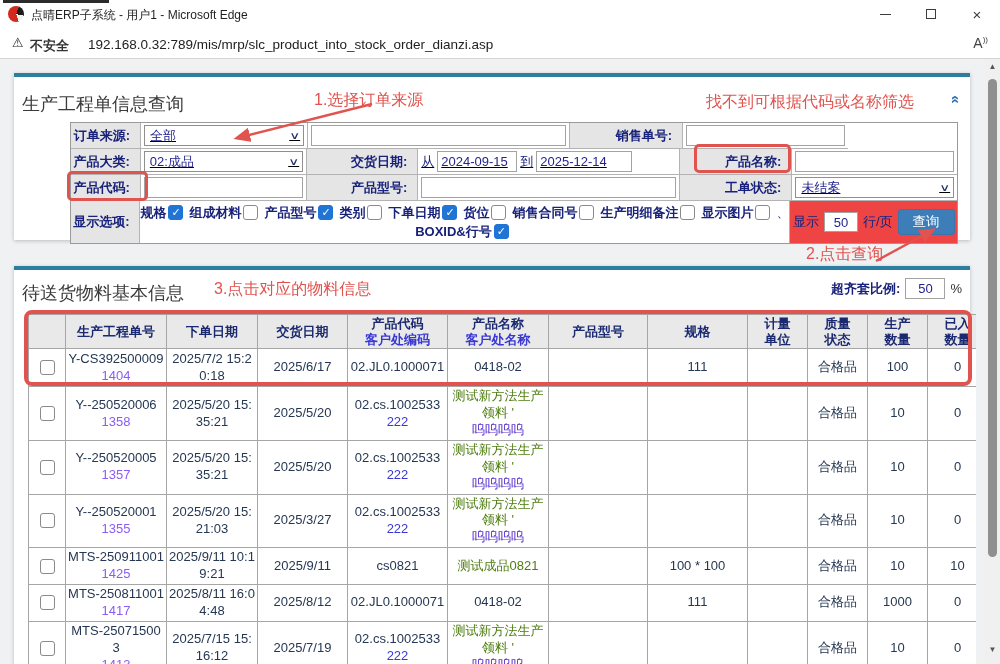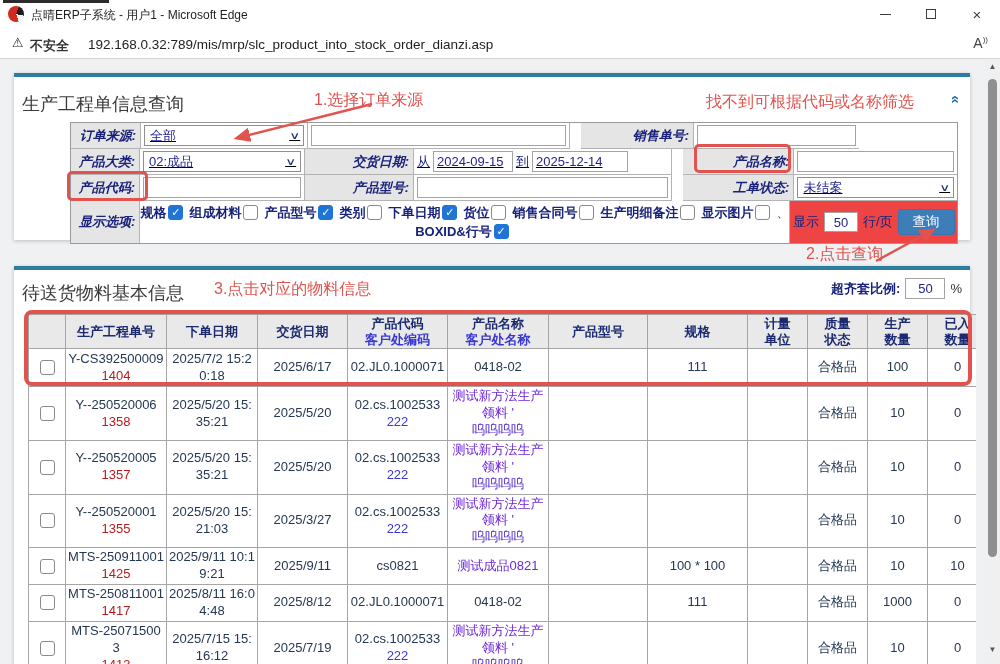--- a/index.html
+++ b/index.html
@@ -37,24 +37,24 @@
   .collapse { position:absolute; right:10px; top:14px; color:#2b6cb0; font-size:15px; font-weight:700;
               transform:rotate(90deg); }
 
   
   .form-grid { position:absolute; left:56px; top:45px; width:888px; border:1px solid #9a9a9a; background:#fff; }
   .frow { display:flex; }
   .fcell { border-right:1px solid #b3b3b3; border-bottom:1px solid #b3b3b3; height:26px;
            display:flex; align-items:center; }
   .frow:last-child .fcell { border-bottom:none; }
   .fcell:last-child { border-right:none; }
-  .lab { background:#e5e5e5; justify-content:flex-end; padding-right:4px;
-         font-size:13px; font-weight:700; color:#18227a;font-style:italic; }
+  .lab { background:#e5e5e5; justify-content:flex-end; padding-right:10px;
+         font-size:13px; font-weight:700; color:#18227a; }
   .fld { background:#fff; padding:0 3px;text-decoration:underline; }
-  .w70{width:70px;} .w167{width:167px;} .w111{width:111px;} .w262{width:262px;} .w113{width:113px;margin-left:11px;} .w165{width:165px;}
+  .w70{width:70px;} .w167{width:167px;} .w111{width:111px;} .w262{width:262px;} .w113{width:113px;} .w165{width:165px;}
   .h42 { height:42px; }
   .txt { width:100%; height:21px; border:1px solid #a3a3a3; font-size:13px; color:#23238e; padding:0 3px; background:#fff; }
   .sel { width:100%; height:21px; border:1px solid #8f8f8f; background:#fff; display:flex;
          align-items:center; justify-content:space-between; padding:0 5px; font-size:13px; color:#23238e; }
   .chev { font-size:10px; color:#1d2f6b; transform:scaleX(1.5); }
   .datewrap { display:flex; align-items:center; gap:3px; width:100%; font-size:13px; color:#18227a; }
   .dt1 { width:80px; } .dt2 { width:96px; }
   .dt1,.dt2 { height:21px; border:1px solid #a3a3a3; font-size:13px; color:#23238e; padding:0 3px; }
 
   .opts-cell { width:650px; background:#fff; padding:1px 5px; font-size:13px; display:flex;
@@ -84,24 +84,24 @@
   .ratio-input { width:40px; height:21px; border:1px solid #a3a3a3; text-align:center; font-size:13px; color:#23238e; }
   .ratio-unit { color:#333; }
 
   .tbl-wrap { position:absolute; left:14px; top:44px; width:948px; overflow:hidden; }
   table { border-collapse:collapse; table-layout:fixed; width:959px; background:#fff; }
   th,td { border:1px solid #a6a6a6; text-align:center; vertical-align:middle; padding:1px 2px;
           word-break:break-all; }
   th { background:#e9e9e9; font-size:13px; font-weight:700; color:#1b2a70; line-height:1.2; }
   td { font-size:13px; color:#253752; line-height:1.3; }
   .h2 { color:#3938d2; }
-  .green { color:#b91c1c; }
+  .green { color:#8b5cf6; }
   .blue { color:#3938d2; }
   .purple { color:#5b35cc; }
-  .teal { color:#6d28d9; }
+  .teal { color:#4d7c0f; }
   .rcb { width:15px; height:15px; border:1px solid #8a8a8a; border-radius:3px; background:#fff; margin:0 auto; }
   tr.r1{height:38px;padding-left:20px;} tr.r2,tr.r3,tr.r4,tr.r7,tr.r8{height:48px;} tr.r5,tr.r6{height:32px;} tr.rh{height:33px;}
 
   
   .vscroll { position:absolute; right:0; top:0; width:15px; height:605px; background:#f0f0f0; z-index:10; }
   .vs-up { position:absolute; top:3px; left:0; width:15px; text-align:center; font-size:8px; color:#555; }
   .vs-thumb { position:absolute; top:20px; left:3px; width:9px; height:478px; background:#8f8f8f; border-radius:5px; }
   .vs-down { position:absolute; top:586px; left:0; width:15px; text-align:center; font-size:8px; color:#555; }
 </style>
 </head>

